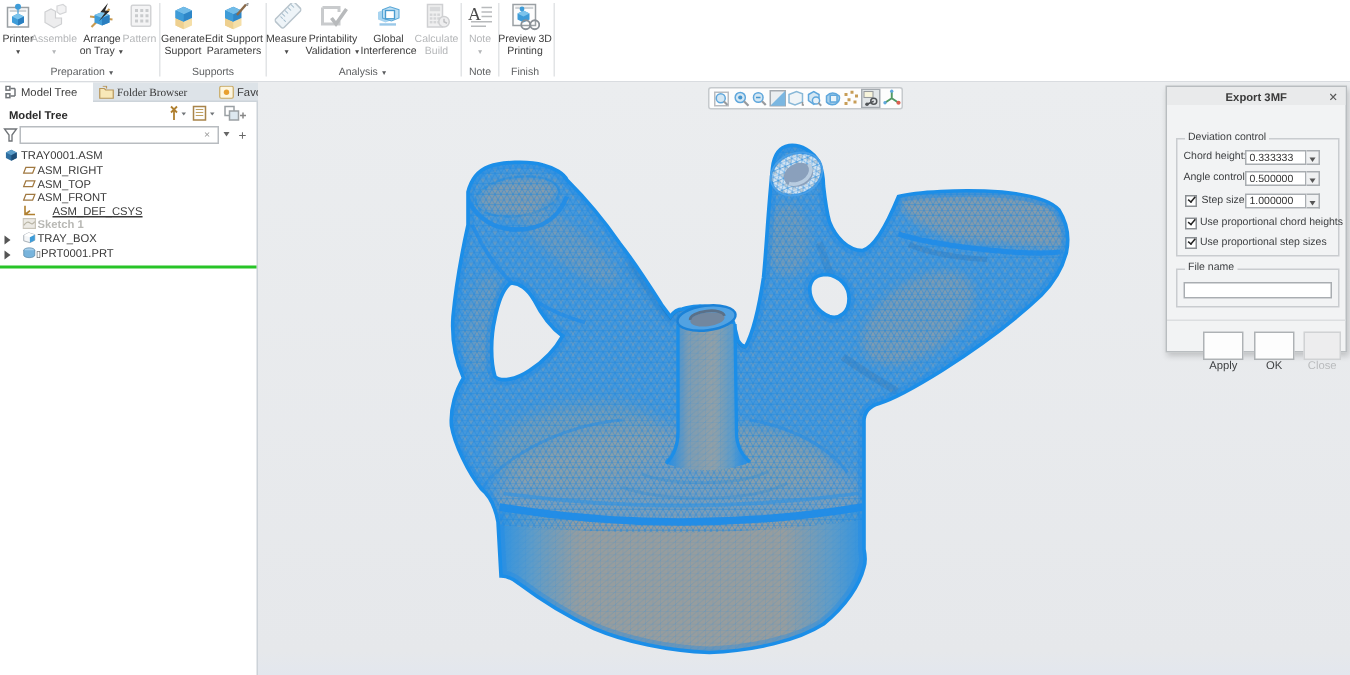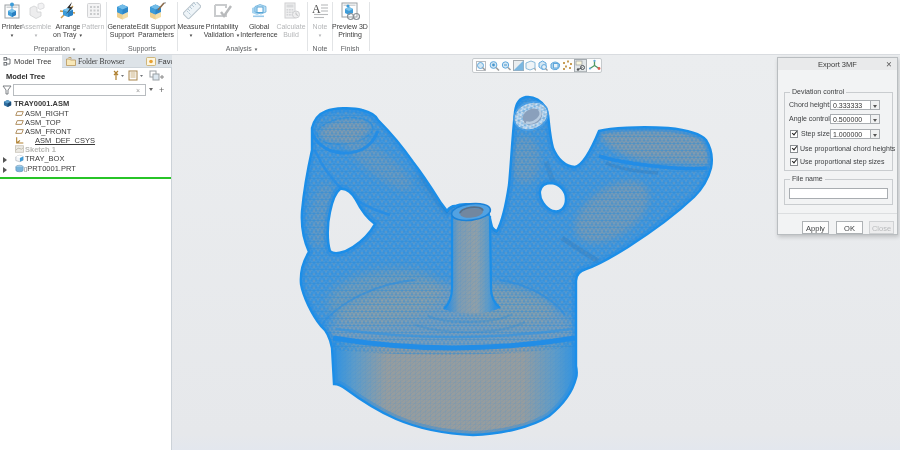--- a/index.html
+++ b/index.html
@@ -18,31 +18,31 @@
 .tab{position:absolute;top:0;height:13px;font-size:7.5px;color:#3a3a3a;padding-top:2px;}
 #panel{position:absolute;left:0;top:68px;width:172px;height:382px;background:#fff;border-right:1px solid #ccd2d8;}
 .titem{position:absolute;font-size:7.5px;color:#3a3a3a;white-space:nowrap;}
 .titem.gray{color:#b8b8b4;}
 #greenline{position:absolute;left:0;top:109px;width:171px;height:2px;background:#27c427;}
 
 #gfx{position:absolute;left:172px;top:55px;width:728px;height:395px;background:linear-gradient(#ebedef 0%,#e6e8eb 96%,#e3e7ee 100%);}
 #gtoolbar{position:absolute;left:300px;top:3px;width:130px;height:15px;background:#fdfdfd;border:1px solid #c6cacd;border-radius:2px;}
 
 #dlg{position:absolute;left:777px;top:57px;width:121px;height:178px;background:#f2f3f4;border:1px solid #b9bdc0;box-shadow:1px 2px 4px rgba(0,0,0,0.18);}
-#dlgtitle{position:absolute;left:0;top:0;width:100%;height:12px;background:#e9eaeb;font-size:7.5px;color:#3a3a3a;text-align:center;padding-top:2px;}
+#dlgtitle{position:absolute;left:0;top:0;width:100%;height:12px;background:#e9eaeb;font-size:7.5px;color:#3a3a3a;text-align:center;padding-top:2px;font-weight:bold;}
 #dlgx{position:absolute;right:5px;top:2px;font-size:7.5px;color:#555;}
 .grp{position:absolute;border:1px solid #c9cccf;}
 .grp .glab{position:absolute;left:5px;top:-5px;background:#f2f3f4;padding:0 2px;font-size:7px;color:#3d3f41;white-space:nowrap;}
 .drow{position:absolute;font-size:7px;color:#3d3f41;white-space:nowrap;}
 .combo{position:absolute;width:41px;height:10px;background:#fff;border:1px solid #a9adb1;font-size:7px;color:#333;padding:1px 2px;}
 .cbtn{position:absolute;width:9px;height:10px;background:#f0f1f2;border:1px solid #a9adb1;border-left:none;}
 .cbtn:after{content:"";position:absolute;left:2px;top:4px;border-left:2.5px solid transparent;border-right:2.5px solid transparent;border-top:3px solid #555;}
 .chk{position:absolute;width:8px;height:8px;background:#fff;border:1px solid #8a8e92;}
 .chk:after{content:"";position:absolute;left:1px;top:0px;width:4px;height:2px;border-left:1.4px solid #222;border-bottom:1.4px solid #222;transform:rotate(-50deg);}
-.btn{position:absolute;height:13px;background:#fdfdfd;border:1px solid #aeb2b5;font-size:7.5px;color:#3d3f41;text-align:center;padding-top:2px;}
+.btn{position:absolute;height:13px;background:#fdfdfd;border:1px solid #aeb2b5;font-size:7.5px;color:#3d3f41;text-align:center;padding-top:17px;}
 .btn.dis{background:#ededee;border-color:#d0d2d4;color:#b8babc;}
 </style>
 </head>
 <body>
 <div id="app">
   <div id="ribbon">
 
     <svg class="ricon" style="left:4px" width="17" height="18" viewBox="0 0 17 18">
       <rect x="1" y="3" width="14" height="13" fill="#fdfdfd" stroke="#9aa0a4"></rect>
       <rect x="2.5" y="4.5" width="11" height="1.5" fill="#cfd3d6"></rect>
@@ -215,21 +215,21 @@
     <div style="position:absolute;left:13px;top:16px;width:133px;height:12px;background:#fff;border:1px solid #b8bcc0;"></div>
     <div style="position:absolute;left:136px;top:19px;font-size:7px;color:#999;">×</div>
     <div style="position:absolute;left:149px;top:20px;border-left:2.6px solid transparent;border-right:2.6px solid transparent;border-top:3.5px solid #666;"></div>
     <div style="position:absolute;left:159px;top:17px;font-size:9px;color:#666;">+</div>
 
     <svg style="position:absolute;left:3px;top:31px" width="10" height="9" viewBox="0 0 11 10">
       <path d="M1 3 L5 1 L9 3 L9 7 L5 9 L1 7 Z" fill="#2e6ea0"></path>
       <path d="M1 3 L5 1 L9 3 L5 5 Z" fill="#5a9cc8"></path>
       <path d="M5 5 L9 3 L9 7 L5 9 Z" fill="#1e4e78"></path>
     </svg>
-    <div class="titem" style="left:14px;top:31px;font-weight:bold;">TRAY0001.ASM</div>
+    <div class="titem" style="left:14px;top:31px;">TRAY0001.ASM</div>
     <svg style="position:absolute;left:15px;top:42px" width="9" height="7" viewBox="0 0 12 8">
         <path d="M3 1.5 L11 1.5 L9 6.5 L1 6.5 Z" fill="none" stroke="#a07840" stroke-width="1.1"></path>
       </svg>
     <div class="titem" style="left:25px;top:41px;">ASM_RIGHT</div>
     <svg style="position:absolute;left:15px;top:51px" width="9" height="7" viewBox="0 0 12 8">
         <path d="M3 1.5 L11 1.5 L9 6.5 L1 6.5 Z" fill="none" stroke="#a07840" stroke-width="1.1"></path>
       </svg>
     <div class="titem" style="left:25px;top:50px;">ASM_TOP</div>
     <svg style="position:absolute;left:15px;top:60px" width="9" height="7" viewBox="0 0 12 8">
         <path d="M3 1.5 L11 1.5 L9 6.5 L1 6.5 Z" fill="none" stroke="#a07840" stroke-width="1.1"></path>

